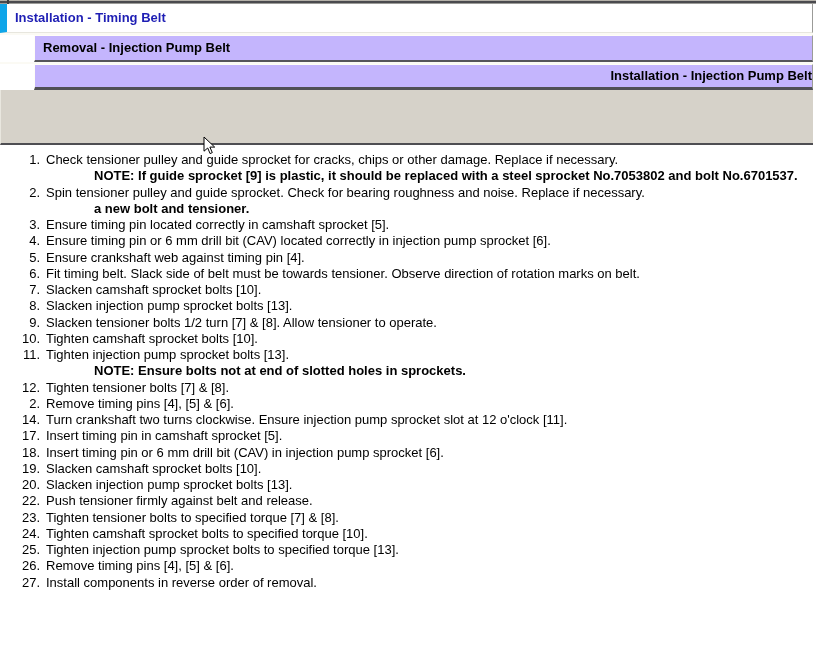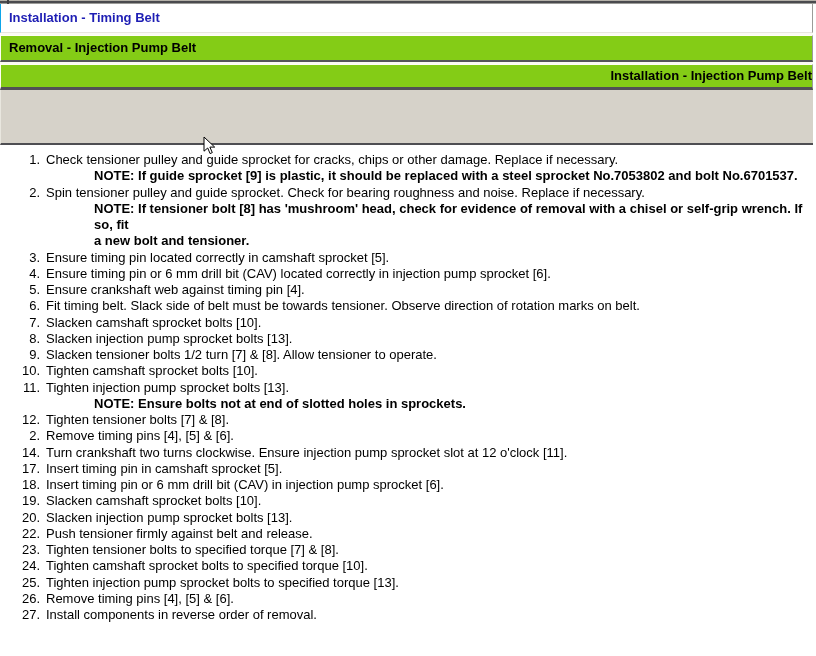--- a/index.html
+++ b/index.html
@@ -20,31 +20,32 @@
   .bar{
     box-sizing:border-box;
     font-size:13px;font-weight:bold;
     padding-left:8px;
     cursor:default;
     white-space:nowrap;overflow:hidden;
   }
   .bar-active{
     height:29px;line-height:27px;
     background:#ffffff;
-    border-left:1px solid #0ea5e9;
+    border-left:7px solid #0ea5e9;
     border-right:1px solid #9b9b98;
     border-bottom:1px solid #e7e6de;
     color:#1e1eb4;
   }
   .gap-light{height:2px;background:#fbfaf4;}
   .bar-gray{
-    background:#84cc16;color:#000;
+    background:#c4b5fd;color:#000;
     border-top:1px solid #fffef6;
     border-left:1px solid #fffef6;
     border-right:1px solid #9b9b98;
+    margin-left:34px;
   }
   .bar-removal{height:27px;line-height:23px;border-bottom:2px solid #55555a;}
   .bar-install2{height:26px;line-height:21px;border-bottom:3px solid #505055;text-align:right;}
 
   .blank-panel{
     box-sizing:border-box;
     width:813px;height:55px;
     background:#d6d2c9;
     border-bottom:2px solid #4e4e52;
     border-left:1px solid #e9e7df;
@@ -102,24 +103,20 @@
       <div class="step-row note-row">
     <span class="step-num"></span>
     <span class="step-text">NOTE: If guide sprocket [9] is plastic, it should be replaced with a steel sprocket No.7053802 and bolt No.6701537.</span>
   </div>
       <div class="step-row">
     <span class="step-num">2.</span>
     <span class="step-text">Spin tensioner pulley and guide sprocket. Check for bearing roughness and noise. Replace if necessary.</span>
   </div>
       <div class="step-row note-row">
     <span class="step-num"></span>
-    <span class="step-text">NOTE: If tensioner bolt [8] has 'mushroom' head, check for evidence of removal with a chisel or self-grip wrench. If so, fit</span>
-  </div>
-      <div class="step-row note-row">
-    <span class="step-num"></span>
     <span class="step-text">a new bolt and tensioner.</span>
   </div>
       <div class="step-row">
     <span class="step-num">3.</span>
     <span class="step-text">Ensure timing pin located correctly in camshaft sprocket [5].</span>
   </div>
       <div class="step-row">
     <span class="step-num">4.</span>
     <span class="step-text">Ensure timing pin or 6 mm drill bit (CAV) located correctly in injection pump sprocket [6].</span>
   </div>

